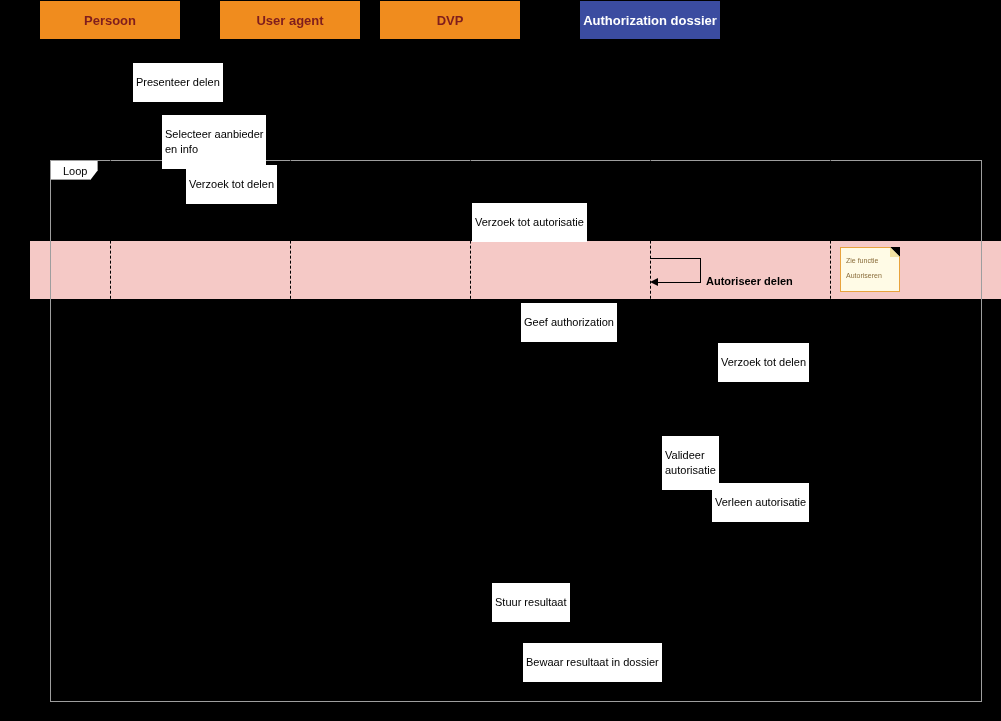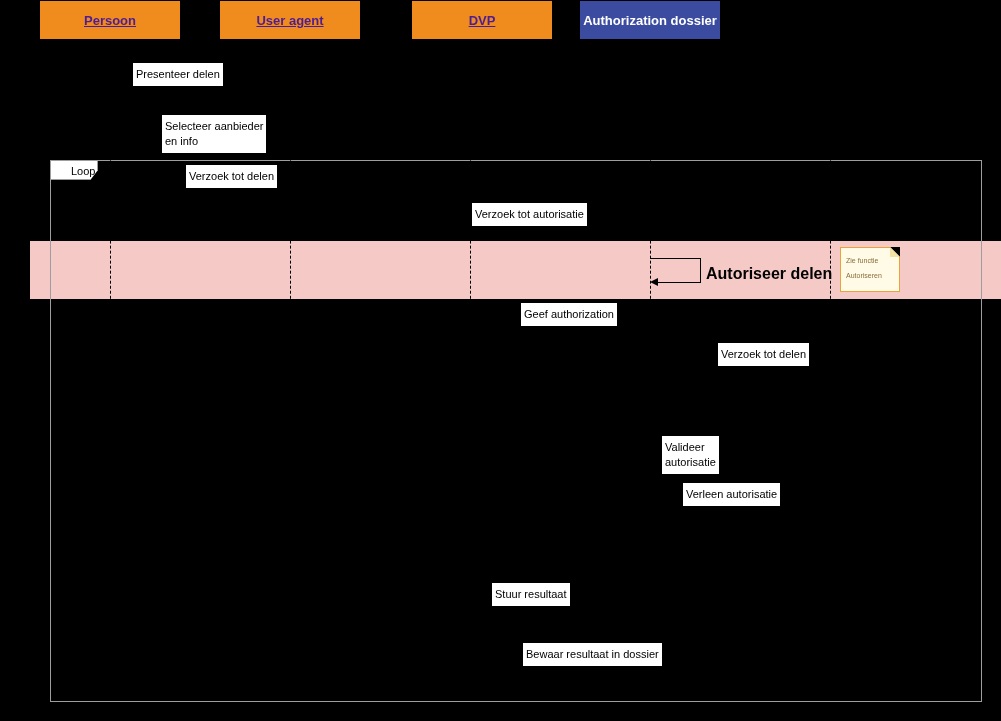--- a/index.html
+++ b/index.html
@@ -6,47 +6,47 @@
   .canvas{
     position:relative;width:1001px;height:721px;overflow:hidden;
     background:var(--background,#000);
     font-family:"Liberation Sans",sans-serif;
   }
   .actor{
     position:absolute;top:1px;width:140px;height:38px;z-index:4;
     display:flex;align-items:center;justify-content:center;
     font-size:13px;font-weight:bold;text-align:center;
   }
-  .actor.orange{background:var(--actor-orange,#F08C1E);color:#4c1d95;text-decoration:underline;}
+  .actor.orange{background:var(--actor-orange,#F08C1E);color:#7f1d1d;}
   .actor.blue{background:var(--actor-blue,#3B4CA0);color:#fff;}
   .lifeline{
     position:absolute;top:40px;height:660px;width:0;z-index:2;
     border-left:1px dashed #000;
   }
   .band{
     position:absolute;left:30px;top:241px;width:971px;height:58px;z-index:1;
     background:var(--highlight-band,#F5C9C6);
   }
   .loop-frame{
     position:absolute;left:50px;top:160px;width:930px;height:540px;z-index:2;
     border:1px solid var(--frame-border,#9E9E9E);
   }
   .loop-tab{
     position:absolute;left:50px;top:160px;width:48px;height:20px;z-index:4;
     background:#fff;color:#000;font-size:11px;line-height:20px;
-    padding-left:20px;box-sizing:border-box;
+    padding-left:12px;box-sizing:border-box;
     border:1px solid var(--frame-border,#9E9E9E);
     clip-path:polygon(0 0,100% 0,100% 50%,84% 100%,0 100%);
   }
   .msg-label{
     position:absolute;z-index:3;
     background:var(--label-bg,#fff);color:var(--label-text,#000);
-    font-size:11px;line-height:15px;padding:4px 3px;white-space:nowrap;
+    font-size:11px;line-height:15px;padding:12px 3px;white-space:nowrap;
   }
-  .msg-label.bold{font-weight:bold;font-size:16px;line-height:17px;}
+  .msg-label.bold{font-weight:bold;font-size:11px;line-height:17px;}
   .msg-label .ln{display:block;}
   .line{position:absolute;background:#000;z-index:2;}
   .ah-left{
     position:absolute;width:0;height:0;z-index:2;
     border-top:4px solid transparent;border-bottom:4px solid transparent;
     border-right:8px solid #000;
   }
   .ah-right{
     position:absolute;width:0;height:0;z-index:2;
     border-top:4px solid transparent;border-bottom:4px solid transparent;
@@ -79,21 +79,21 @@
   <div class="loop-tab">Loop</div>
 
   <div class="lifeline" style="left:110px"></div>
   <div class="lifeline" style="left:290px"></div>
   <div class="lifeline" style="left:470px"></div>
   <div class="lifeline" style="left:650px"></div>
   <div class="lifeline" style="left:830px"></div>
 
   <div class="actor orange" style="left:40px">Persoon</div>
   <div class="actor orange" style="left:220px">User agent</div>
-  <div class="actor orange" style="left:412px">DVP</div>
+  <div class="actor orange" style="left:380px">DVP</div>
   <div class="actor blue" style="left:580px">Authorization dossier</div>
 
   <div class="line" style="left:110px;top:80px;width:180px;height:1px"></div>
   <div class="ah-left" style="left:110px;top:76px"></div>
 
   <div class="line" style="left:110px;top:150px;width:180px;height:1px"></div>
   <div class="ah-right" style="left:282px;top:146px"></div>
 
   <div class="line" style="left:290px;top:185px;width:180px;height:1px"></div>
   <div class="ah-right" style="left:462px;top:181px"></div>
@@ -141,21 +141,21 @@
 
   <div class="msg-label" style="left:521px;top:303px">Geef authorization</div>
 
   <div class="msg-label" style="left:718px;top:343px">Verzoek tot delen</div>
 
   <div class="msg-label" style="left:662px;top:436px">
     <span class="ln">Valideer</span>
     <span class="ln">autorisatie</span>
   </div>
 
-  <div class="msg-label" style="left:683px;top:483px">Verleen autorisatie</div>
+  <div class="msg-label" style="left:712px;top:483px">Verleen autorisatie</div>
 
   <div class="msg-label" style="left:492px;top:583px">Stuur resultaat</div>
 
   <div class="msg-label" style="left:523px;top:643px">Bewaar resultaat  in dossier</div>
 
   <div class="note">
     <span class="ln">Zie functie</span>
     <span class="ln">Autoriseren</span>
   </div>
 

